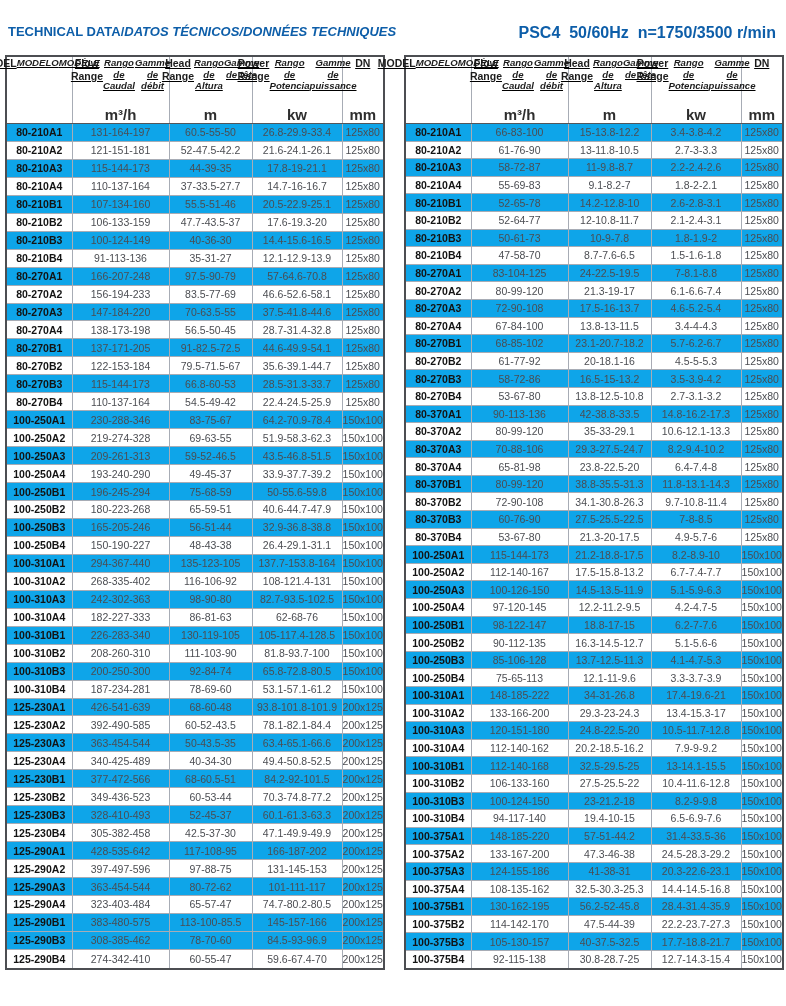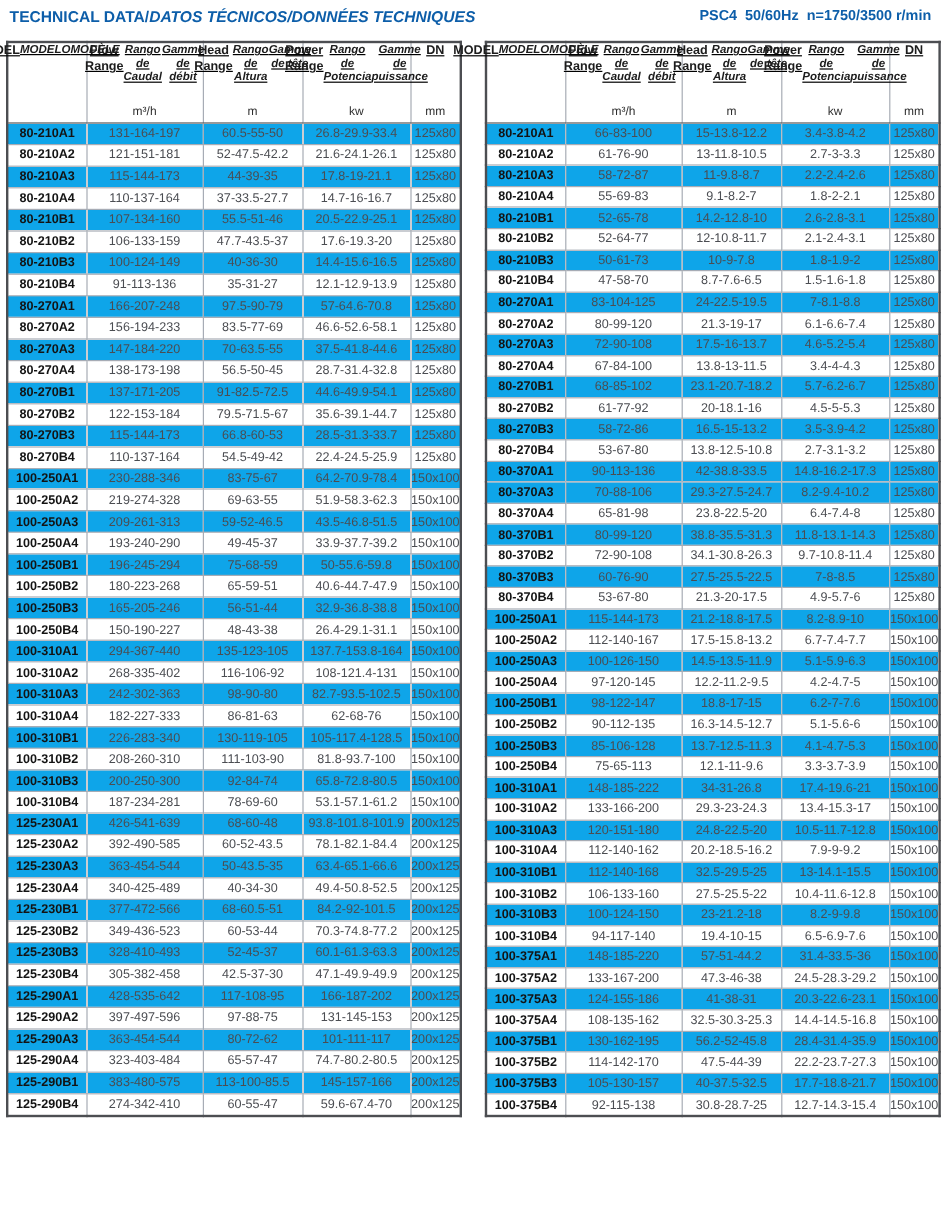--- a/index.html
+++ b/index.html
@@ -3,46 +3,46 @@
 <meta charset="utf-8">
 <style>
   html,body{margin:0;padding:0;background:#ffffff;}
   body{
     width:786px;height:1006px;position:relative;overflow:hidden;
     font-family:"Liberation Sans", sans-serif;
     -webkit-font-smoothing:antialiased;
   }
   .titlebar{
     display:flex;justify-content:space-between;align-items:flex-start;
-    padding:6px 10px 0 8px;
+    padding:24px 10px 0 8px;
   }
   .title-left{color:#0d5ea9;font-weight:bold;font-size:13px;letter-spacing:0;}
   .title-left .it{font-style:italic;}
-  .title-right{color:#0d5ea9;font-weight:bold;font-size:12px;white-space:pre;}
+  .title-right{color:#0d5ea9;font-weight:bold;font-size:16px;white-space:pre;}
   .tables{display:flex;gap:19px;padding:0 5px;margin-top:13px;}
   table{
     border-collapse:collapse;table-layout:fixed;width:378px;
     border:2px solid #4c4e52;
   }
   col.c-model{width:66px;}
   col.c-flow{width:97px;}
   col.c-head{width:83px;}
   col.c-power{width:90px;}
   col.c-dn{width:42px;}
   th,td{border:1px solid #a7acb5;padding:0;}
   thead th{
     background:#ffffff;vertical-align:top;height:66px;
     border-bottom:1.6px solid #54565a;
   }
   .h-wrap{display:flex;flex-direction:column;height:66px;}
   .h-top{flex:1;display:flex;flex-direction:row;justify-content:center;align-items:flex-start;line-height:1.22;text-decoration:underline;}
   .h-en{font-weight:bold;font-size:10.5px;color:#1c1c1c;}
   .h-tr{font-weight:bold;font-style:italic;font-size:9.6px;color:#1c1c1c;}
   .h-unit{height:17px;display:flex;align-items:center;justify-content:center;
-    font-size:10px;font-weight:normal;color:#2e2e2e;}
+    font-size:15px;font-weight:bold;color:#2e2e2e;}
   td{
     font-size:10.5px;color:#4b4d52;text-align:center;height:16.6px;
     white-space:nowrap;overflow:hidden;
   }
   td.model{font-weight:bold;color:#131313;}
   tr.shaded{background:#0ea5e9;}
   tr.group-start td{border-top:1.6px solid #5e6064;}
 </style>
 </head>
 <body>
@@ -423,20 +423,27 @@
           <td>74.7-80.2-80.5</td>
           <td>200x125</td>
         </tr>
         <tr class="shaded">
           <td class="model">125-290B1</td>
           <td>383-480-575</td>
           <td>113-100-85.5</td>
           <td>145-157-166</td>
           <td>200x125</td>
         </tr>
+        <tr class="shaded">
+          <td class="model">125-290B3</td>
+          <td>308-385-462</td>
+          <td>78-70-60</td>
+          <td>84.5-93-96.9</td>
+          <td>200x125</td>
+        </tr>
         <tr class="">
           <td class="model">125-290B4</td>
           <td>274-342-410</td>
           <td>60-55-47</td>
           <td>59.6-67.4-70</td>
           <td>200x125</td>
         </tr>
       </tbody>
   </table>
 
@@ -613,20 +620,27 @@
           <td>2.7-3.1-3.2</td>
           <td>125x80</td>
         </tr>
         <tr class="shaded group-start">
           <td class="model">80-370A1</td>
           <td>90-113-136</td>
           <td>42-38.8-33.5</td>
           <td>14.8-16.2-17.3</td>
           <td>125x80</td>
         </tr>
+        <tr class="">
+          <td class="model">80-370A2</td>
+          <td>80-99-120</td>
+          <td>35-33-29.1</td>
+          <td>10.6-12.1-13.3</td>
+          <td>125x80</td>
+        </tr>
         <tr class="shaded">
           <td class="model">80-370A3</td>
           <td>70-88-106</td>
           <td>29.3-27.5-24.7</td>
           <td>8.2-9.4-10.2</td>
           <td>125x80</td>
         </tr>
         <tr class="">
           <td class="model">80-370A4</td>
           <td>65-81-98</td>

